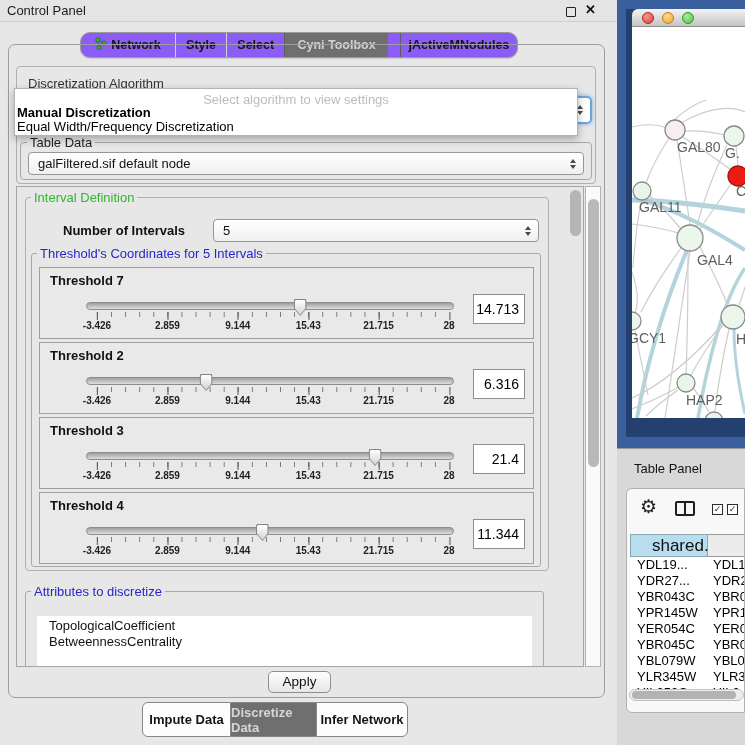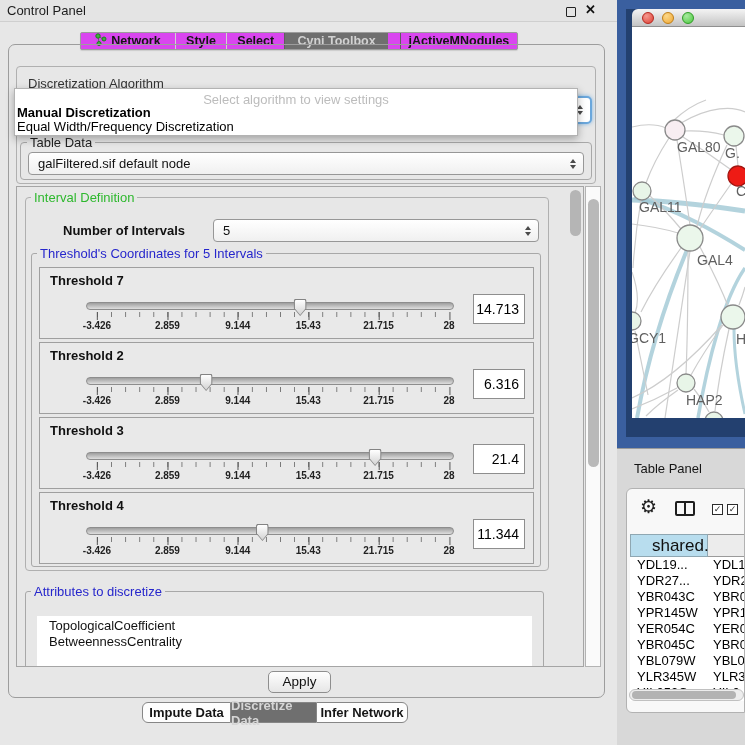--- a/index.html
+++ b/index.html
@@ -7,21 +7,21 @@
   body { font-family:"Liberation Sans", sans-serif; background:#e7e7e7; position:relative; font-size:13px; color:#1a1a1a; }
 
   
   .control-panel { position:absolute; left:0; top:0; width:617px; height:745px; background:#e7e7e7; }
   .cp-titlebar { position:absolute; left:0; top:0; width:100%; height:22px; background:#e4e4e4; border-bottom:1px solid #cfcfcf; }
   .cp-title { position:absolute; left:7px; top:3px; font-size:13px; color:#1c1c1c; }
   .float-icon { position:absolute; left:566px; top:7px; width:10px; height:10px; border:1.6px solid #222; border-radius:1px; }
   .close-icon { position:absolute; left:585px; top:2px; font-size:13px; font-weight:bold; color:#111; }
 
   
-  .tab-bar { position:absolute; left:80px; top:32px; width:438px; height:18px; background:#d946ef; border:1px solid #9c9c9c; border-radius:2px; display:flex; overflow:hidden; box-shadow:0 1px 1px rgba(0,0,0,.12); }
+  .tab-bar { position:absolute; left:80px; top:32px; width:438px; height:26px; background:#8b5cf6; border:1px solid #9c9c9c; border-radius:10px; display:flex; overflow:hidden; box-shadow:0 1px 1px rgba(0,0,0,.12); }
   .tab { display:flex; align-items:center; justify-content:center; gap:4px; font-size:12.5px; font-weight:bold; color:#151515; height:100%; }
   .tab.divL { border-left:1px solid #d2d2d2; }
   .tab.sel { background:#6f6f6f; color:#d2d2d2; border-left:1px solid #5e5e5e; }
   .tab.afterSel { border-left:1px solid #5e5e5e;margin-left:12px; }
   .w-net{width:97px;} .w-style{width:53px;} .w-select{width:60px;} .w-cyni{width:107px;} .w-jact{width:121px;}
 
   
   .outer-panel { position:absolute; left:8px; top:44px; width:597px; height:654px; border:1px solid #9d9d9d; border-radius:7px; }
 
   
@@ -73,21 +73,21 @@
   .attr-label { position:absolute; left:14px; top:397px; color:#2626cc; background:#e7e7e7; padding:0 3px; z-index:2; }
   .numattr-label { position:absolute; left:20px; top:411px; font-weight:bold; color:#111;margin-top:39px; }
   .attr-list { position:absolute; left:20px; top:429px; width:495px; height:52px; background:#fff; overflow:hidden; }
   .attr-item { height:16px; line-height:16px; padding-left:12px; font-size:13px; color:#111; }
   .attr-list .pad { height:2px; }
   .list-scroll { position:absolute; right:2px; top:3px; width:11px; height:46px; background:#b5b5b5; border-radius:6px; }
 
   .apply-btn { position:absolute; left:268px; top:671px; width:63px; height:22px; background:linear-gradient(#fefefe,#e6e6e6); border:1px solid #8e8e8e; border-radius:5px; font-size:13.5px; color:#111; text-align:center; line-height:20px; }
 
   .bottom-tabs { position:absolute; left:142px; top:702px; height:21px; display:flex; }
-  .btab { height:21px; display:flex; align-items:center; justify-content:center; background:#fdfdfd; border:1px solid #868686; font-size:13px; font-weight:bold; color:#151515; }
+  .btab { height:35px; display:flex; align-items:center; justify-content:center; background:#fdfdfd; border:1px solid #868686; font-size:13px; font-weight:bold; color:#151515; }
   .btab.first { border-radius:6px 0 0 6px; width:89px; }
   .btab.mid { width:85px; background:#6f6f6f; color:#d6d6d6; border-left:none; border-right:none; }
   .btab.last { border-radius:0 6px 6px 0; width:92px; }
 
   
   .desktop { position:absolute; left:617px; top:0; width:128px; height:745px; background:#3a5f9f; }
   .win-shadow { position:absolute; left:626px; top:9px; width:119px; height:428px; background:#23406f; }
   .net-window { position:absolute; left:632px; top:9px; width:113px; height:409px; }
   .net-titlebar { height:18px; background:linear-gradient(#f4f4f4,#c4c4c4); border-radius:6px 0 0 0; border-bottom:1px solid #909090; position:relative; }
   .tl { position:absolute; top:3px; width:12px; height:12px; border-radius:50%; }

